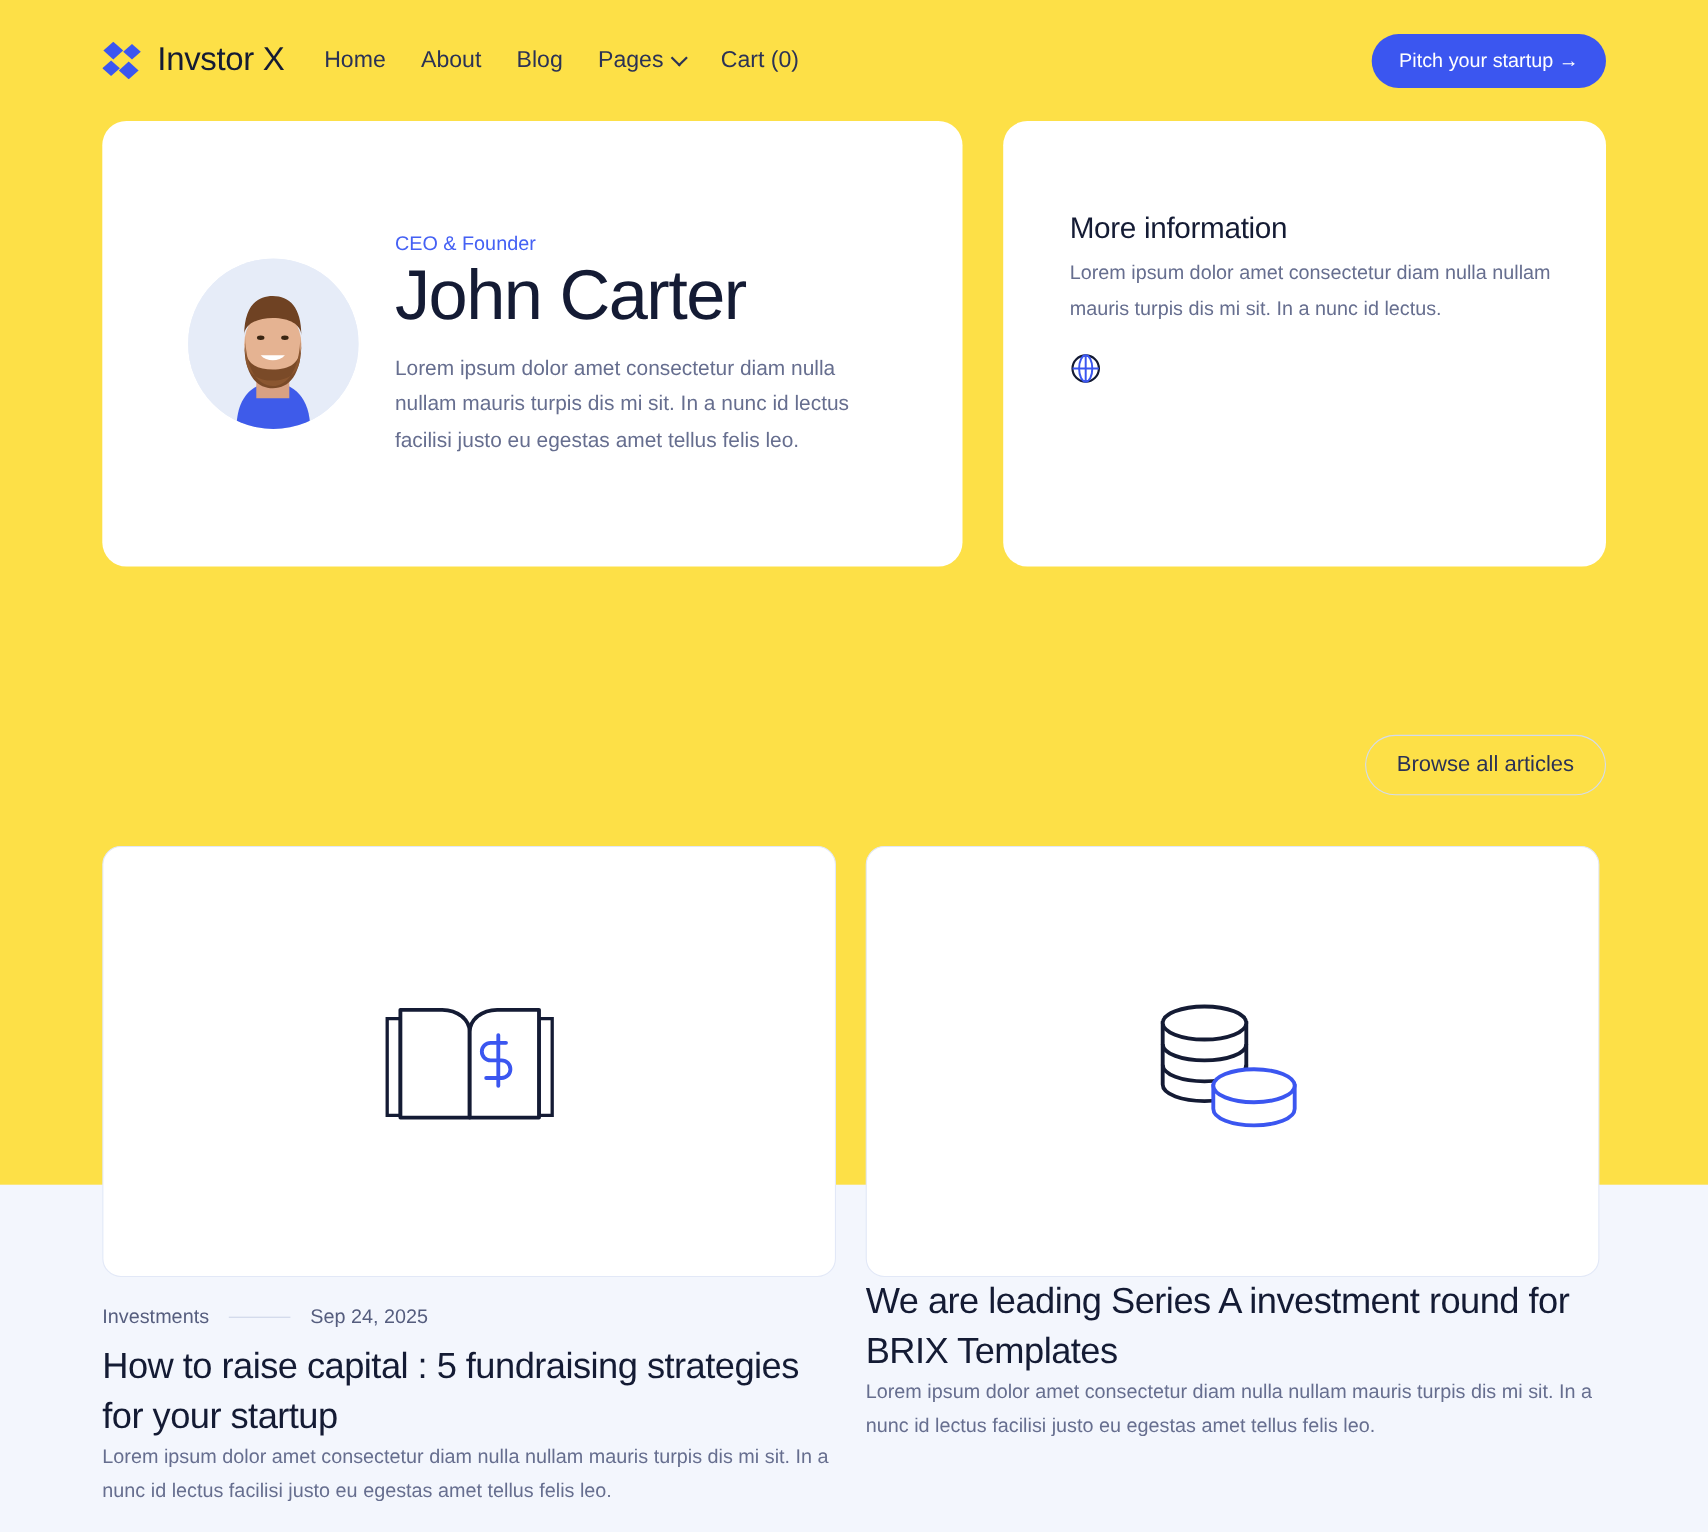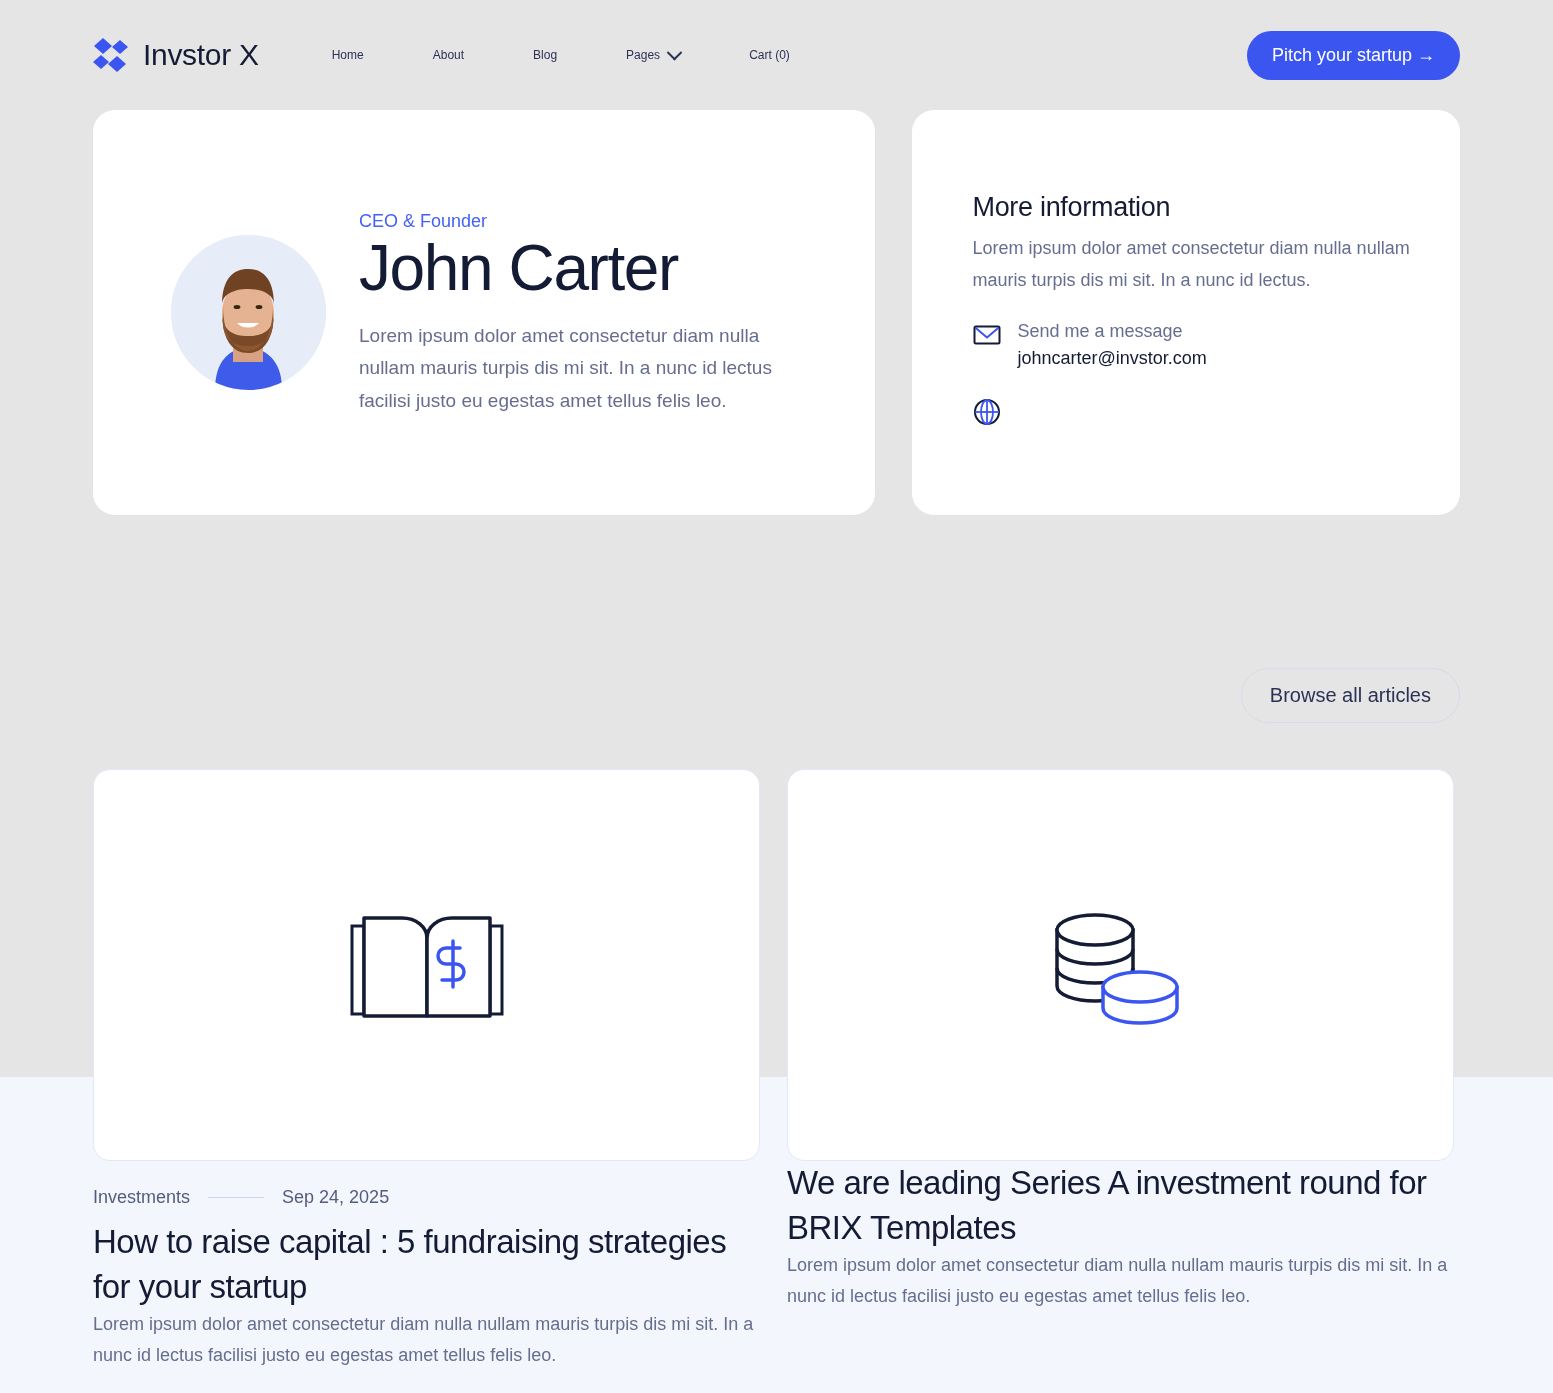--- a/index.html
+++ b/index.html
@@ -9,21 +9,21 @@
     height: 1393px;
     background: #f3f6fd;
     font-family: "Liberation Sans", sans-serif;
     overflow: hidden;
   }
 
   .page {
     position: relative;
     width: 1553px;
     height: 1077px;
-    background: #e5e5e5;
+    background: #fde047;
   }
 
   
   .navbar {
     display: flex;
     align-items: center;
     height: 110px;
     padding: 0 93px;
   }
   .brand {
@@ -38,29 +38,28 @@
     color: #141b34;
     letter-spacing: -0.3px;
     font-weight: 400;
   }
   .nav-links {
     display: flex;
     align-items: center;
     gap: 32px;
   }
   .nav-link {
-    font-size: 12px;
+    font-size: 21px;
     color: #2b3255;
     text-decoration: none;
     display: flex;
     align-items: center;
     gap: 9px;
     white-space: nowrap;
     cursor: pointer;
-    margin-left: 37px;
   }
   .chev {
     display: inline-block;
     width: 11px; height: 11px;
     border-right: 2px solid #2b3255;
     border-bottom: 2px solid #2b3255;
     transform: rotate(45deg) translate(-2px,-2px);
   }
   .cta {
     margin-left: auto;
@@ -305,32 +304,20 @@
         <div class="role">CEO &amp; Founder</div>
         <h1 class="person-name">John Carter</h1>
         <p class="lead">Lorem ipsum dolor amet consectetur diam nulla nullam mauris turpis dis mi sit. In a nunc id lectus facilisi justo eu egestas amet tellus felis leo.</p>
       </div>
     </div>
 
     <div class="card-white info-card">
       <h2 class="info-title">More information</h2>
       <p class="info-desc">Lorem ipsum dolor amet consectetur diam nulla nullam mauris turpis dis mi sit. In a nunc id lectus.</p>
 
-      <div class="contact-row">
-        <span class="contact-icon">
-          <svg width="30" height="30" viewBox="0 0 30 30">
-            <rect x="2.5" y="6.5" width="25" height="17" rx="1.5" fill="none" stroke="#141b34" stroke-width="2"></rect>
-            <path d="M3.5 7.7 L15 17.5 L26.5 7.7" fill="none" stroke="#3b56f0" stroke-width="2" stroke-linejoin="round"></path>
-          </svg>
-        </span>
-        <div>
-          <div class="contact-label">Send me a message</div>
-          <a class="contact-value" href="#">johncarter@invstor.com</a>
-        </div>
-      </div>
 
       <div class="contact-row">
         <span class="contact-icon">
           <svg width="30" height="30" viewBox="0 0 30 30">
             <circle cx="15" cy="15" r="12" fill="none" stroke="#141b34" stroke-width="2"></circle>
             <ellipse cx="15" cy="15" rx="6" ry="12" fill="none" stroke="#3b56f0" stroke-width="1.8"></ellipse>
             <line x1="3" y1="15" x2="27" y2="15" stroke="#3b56f0" stroke-width="1.8"></line>
             <line x1="15" y1="3" x2="15" y2="27" stroke="#3b56f0" stroke-width="1.8"></line>
           </svg>
         </span>

